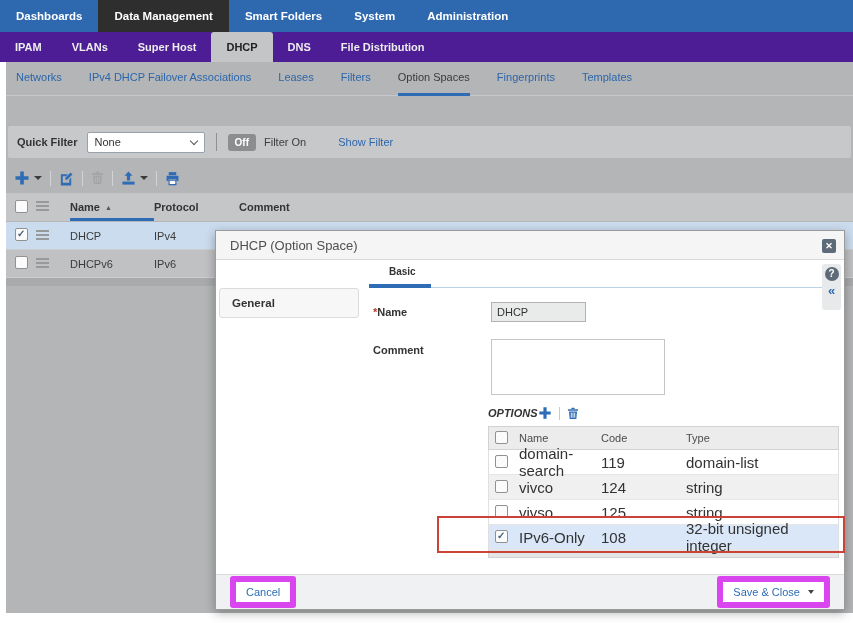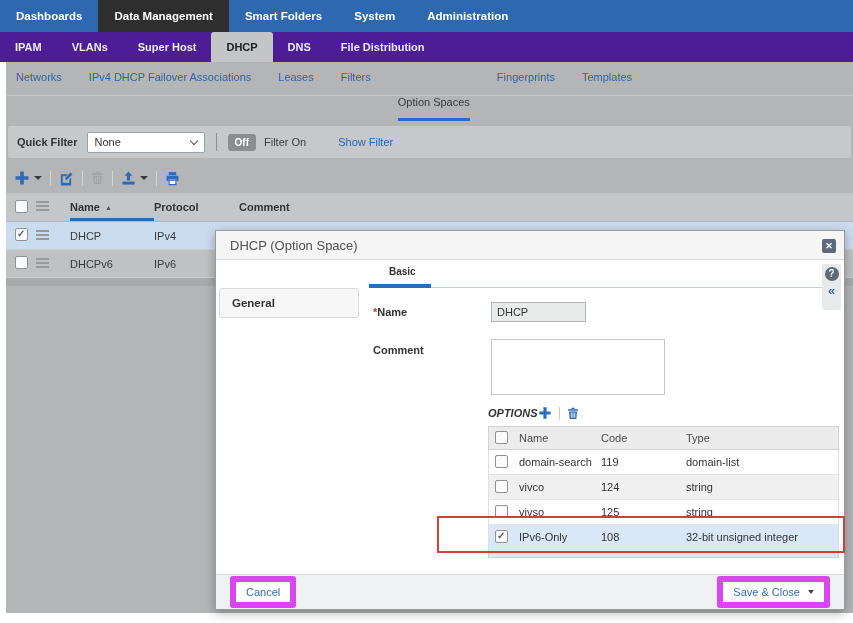--- a/index.html
+++ b/index.html
@@ -14,21 +14,21 @@
   .topnav .tab { color:#fff; font-size:11.5px; font-weight:bold; padding:0 16px; line-height:32px; white-space:nowrap; cursor:pointer; }
   .topnav .tab.active { background:#2e2e2e; }
   
   .nav2 { position:absolute; left:0; top:32px; width:853px; height:30px; background:#4c1d95; display:flex; }
   .nav2 .tab { color:#ededed; font-size:11px; font-weight:bold; padding:0 15px; line-height:30px; white-space:nowrap; cursor:pointer; }
   .nav2 .tab.active { background:#c3c5c7; color:#222; border-radius:3px 3px 0 0; }
   
   .app { position:absolute; left:6px; top:62px; width:847px; height:551px; background:#b4b5b6; }
   .subnav { position:absolute; left:0; top:0; width:100%; height:34px; display:flex; gap:27px; padding-left:10px; border-bottom:1px solid #c6c7c8; }
   .subnav .link { font-size:11px; color:#2b66ac; line-height:31px; height:34px; border-bottom:3px solid transparent; white-space:nowrap; cursor:pointer; }
-  .subnav .link.active { color:#3a3a3a; border-bottom-color:#2e6cb5;margin-top:25px; }
+  .subnav .link.active { color:#3a3a3a; border-bottom-color:#2e6cb5; }
   
   .qf { position:absolute; left:2px; top:64px; width:843px; height:32px; background:#c7c8ca; border-radius:2px; display:flex; align-items:center; font-size:11px; color:#333; }
   .qf-label { font-weight:bold; margin:0 9px; }
   .qf-select { width:118px; height:21px; background:#fff; border:1px solid #97a2ab; border-radius:2px; display:flex; align-items:center; justify-content:space-between; padding:0 7px; cursor:pointer; }
   .qf-chevron { width:6px; height:6px; border-right:1.5px solid #555; border-bottom:1.5px solid #555; transform:rotate(45deg); margin-top:-3px; }
   .qf-sep { width:1px; height:18px; background:#8f9092; margin:0 11px; }
   .off-badge { background:#8b8d8f; color:#fff; font-size:10px; font-weight:bold; padding:3px 7px; border-radius:3px; margin-right:8px; cursor:pointer; }
   .filter-on { color:#3c3c3c; margin-right:32px; }
   .show-filter { color:#2b66ac; cursor:pointer; }
   
@@ -70,21 +70,21 @@
   .f-label { position:absolute; left:9px; font-size:11px; font-weight:bold; color:#333; }
   .req { color:#c0392b; }
   .f-name-input { position:absolute; left:127px; top:42px; width:95px; height:20px; background:#e9eaea; border:1px solid #b3b3b3; font-size:11px; color:#333; padding-left:5px; font-family:"Liberation Sans", sans-serif; }
   .f-comment { position:absolute; left:127px; top:79px; width:174px; height:56px; background:#fff; border:1px solid #c6c6c6; resize:none; font-size:11px; color:#333; font-family:"Liberation Sans", sans-serif; }
   .opts-header { position:absolute; left:124px; top:142px; width:351px; height:22px; display:flex; align-items:center; justify-content:flex-start;font-style:italic; }
   .opts-title { font-size:11px; font-weight:bold; color:#333; }
   .opts-icons { display:flex; align-items:center; gap:7px; }
   .o-sep { width:1px; height:13px; background:#c9cacb; }
   .otable { position:absolute; left:124px; top:166px; width:351px; }
   .o-head { height:24px; background:#ececec; border:1px solid #d2d2d2; display:flex; align-items:center; font-size:11px; color:#4c4c4c; }
-  .o-row { height:25px; display:flex; align-items:center; font-size:11px; color:#333; border-left:1px solid #e0e0e0; border-right:1px solid #e0e0e0; border-bottom:1px solid #e6e6e6; cursor:pointer; }
+  .o-row { height:25px; display:flex; align-items:center; font-size:15px; color:#333; border-left:1px solid #e0e0e0; border-right:1px solid #e0e0e0; border-bottom:1px solid #e6e6e6; cursor:pointer; }
   .o-row.odd { background:#fff; }
   .o-row.even { background:#f0f0f1; }
   .o-row.selected { background:#d9e7f8; }
   .oc-check { width:28px; padding-left:6px; }
   .oc-name { width:84px; padding-left:2px; }
   .oc-code { width:85px; }
   .oc-type { flex:1; }
   .o-strip { height:8px; background:#e3e4e5; border:1px solid #d2d2d2; border-top:none; }
   .d-helpbar { position:absolute; right:3px; top:33px; width:19px; height:46px; background:#e8e9ea; border-radius:3px; display:flex; flex-direction:column; align-items:center; padding-top:3px; gap:3px; z-index:5; }
   .help-icon { width:14px; height:14px; border-radius:50%; background:#5d6b78; color:#fff; font-size:10px; font-weight:bold; text-align:center; line-height:14px; cursor:pointer; }

